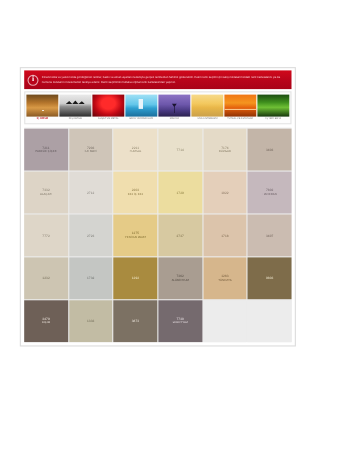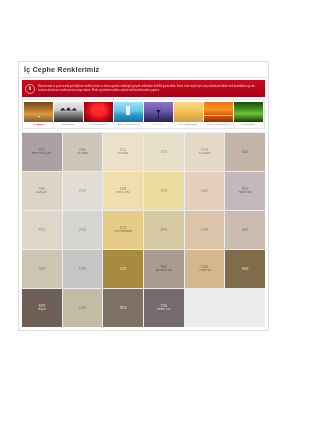--- a/index.html
+++ b/index.html
@@ -178,23 +178,20 @@
   }
   .sw.blank{ background:#ececec; cursor:default; }
 </style>
 </head>
 <body>
 
 <div id="page">
 
   <div class="card">
 
-    <div class="title-bar">
-      <span class="title-txt">İç Cephe Renklerimiz</span>
-    </div>
 
     <div class="notice">
       <span class="notice-ico">
         <span class="circ">i</span>
       </span>
       <span class="notice-txt">Ekranınızda ve yazıcınızda gördüğünüz renkler, baskı ve ekran ayarları nedeniyle gerçek renklerden farklılık gösterebilir. Kesin renk seçimi için satış noktalarımızdaki renk kartelalarını ya da numune kutularını incelemenizi tavsiye ederiz. Renk seçiminizi mutlaka orijinal renk kartelasından yapınız.</span>
     </div>
 
     <div class="cats">
       <div class="cat active">

